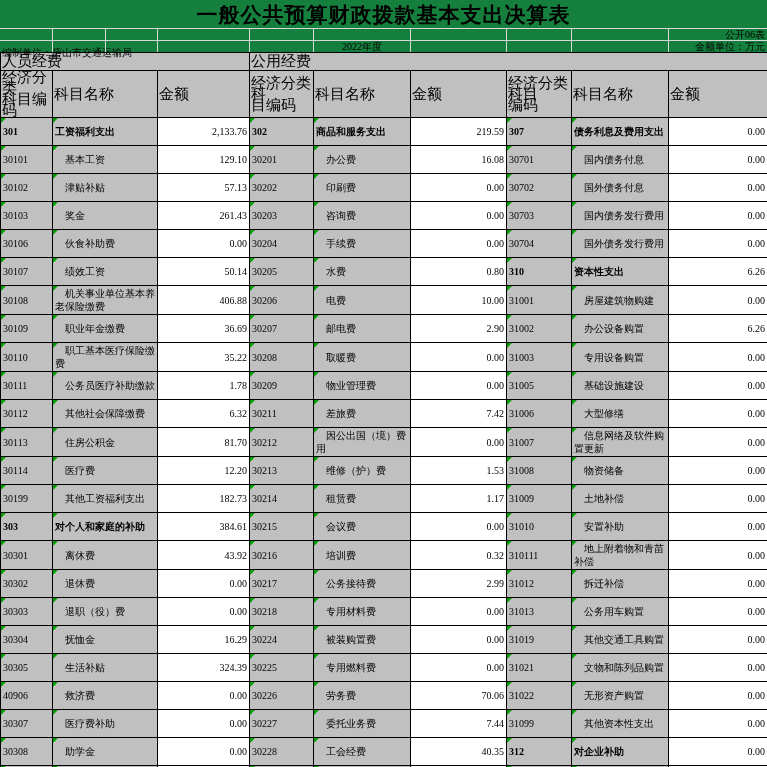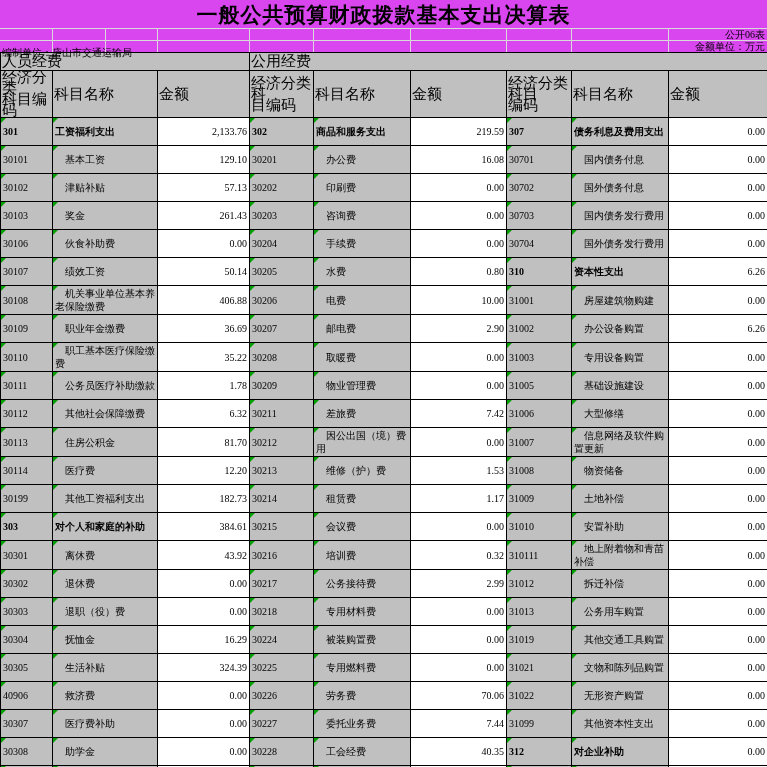--- a/index.html
+++ b/index.html
@@ -1,17 +1,17 @@
 <!DOCTYPE html>
 <html><head>
 <meta charset="utf-8">
 <style>
   html,body{margin:0;padding:0;background:#fff;}
   .page{
-    position:relative;width:767px;height:767px;overflow:hidden;background:#d946ef;
+    position:relative;width:767px;height:767px;overflow:hidden;background:#15803d;
     font-family:"Liberation Serif","DejaVu Serif",serif;color:#000;
   }
   .title{
     height:28px;line-height:30px;text-align:center;
     font-size:21px;font-weight:bold;letter-spacing:1px;
   }
   .meta-row{position:relative;height:11px;font-size:10px;line-height:11px;padding-left:8px;}
   .meta1{border-top:1px solid #d8d8d8;}
   .meta2{border-top:1px solid #d8d8d8;}
   .gridline{position:absolute;top:0;width:1px;height:100%;background:#d8d8d8;}
@@ -58,20 +58,21 @@
       <span class="gridline" style="left: 249px;"></span>
       <span class="gridline" style="left: 313px;"></span>
       <span class="gridline" style="left: 410px;"></span>
       <span class="gridline" style="left: 506px;"></span>
       <span class="gridline" style="left: 571px;"></span>
       <span class="gridline" style="left: 668px;"></span>
     </div>
 
   <div class="meta-row meta2">
     <span class="comp-unit">编制单位：庐山市交通运输局</span>
+    <span class="year">2022年度</span>
     <span class="amount-unit">金额单位：万元</span>
   <span class="gridline" style="left: 52px;"></span>
       <span class="gridline" style="left: 105px;"></span>
       <span class="gridline" style="left: 157px;"></span>
       <span class="gridline" style="left: 249px;"></span>
       <span class="gridline" style="left: 313px;"></span>
       <span class="gridline" style="left: 410px;"></span>
       <span class="gridline" style="left: 506px;"></span>
       <span class="gridline" style="left: 571px;"></span>
       <span class="gridline" style="left: 668px;"></span>

